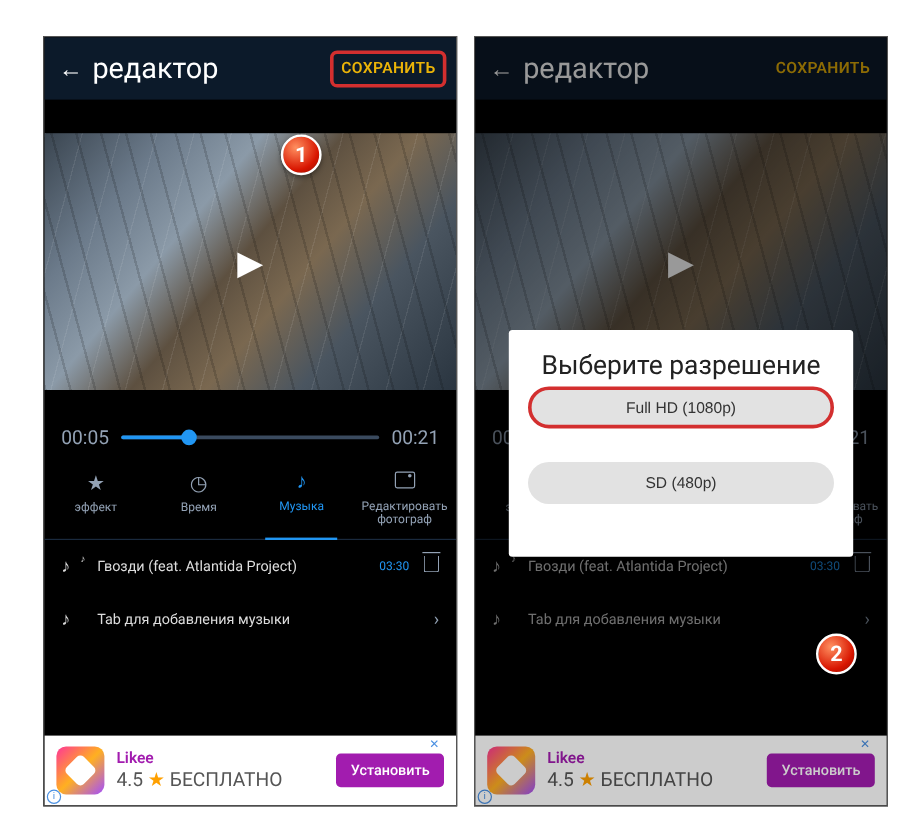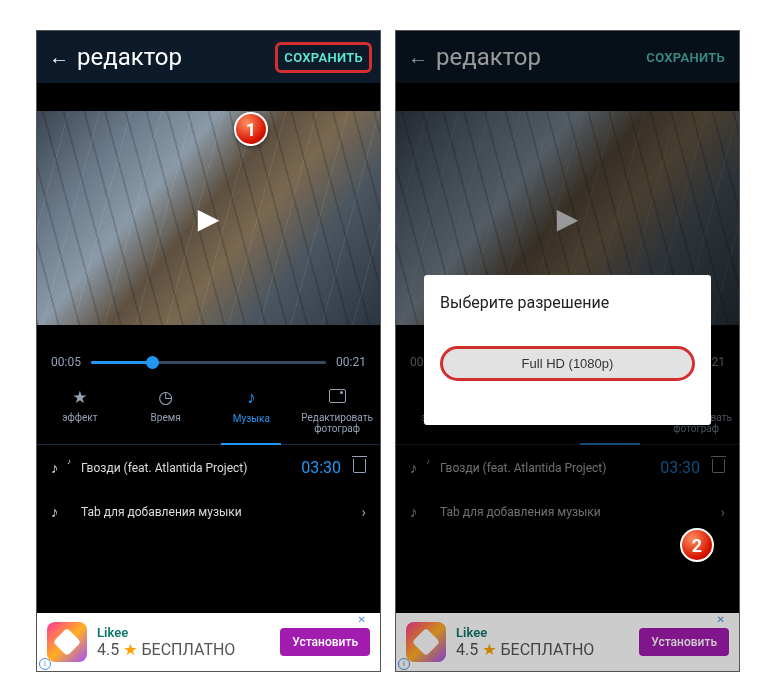--- a/index.html
+++ b/index.html
@@ -1,54 +1,54 @@
 <!DOCTYPE html>
 <html><head>
 <meta charset="utf-8">
 <style>
 body{margin:0;background:#fff;font-family:Roboto,Arial,sans-serif;width:762px;height:700px;position:relative}
 .phone{position:absolute;width:343px;height:640px;top:30px;border:1px solid #555;background:#000;overflow:hidden}
 .phone.left{left:36px}.phone.right{left:395px}
 .topbar{height:52px;background:#0c1a2a;display:flex;align-items:center;padding:0 8px;color:#fff}
 .topbar .back{width:28px;text-align:center;font-size:20px;color:#fff;cursor:pointer}
 .topbar .title{flex:1;font-size:24px;margin-left:4px}
-.topbar .save{color:#5eead4;font-weight:600;font-size:13px;padding:5px 6px;letter-spacing:0.3px}
+.topbar .save{color:#eab308;font-weight:600;font-size:13px;padding:5px 6px;letter-spacing:0.3px}
 .save.hl{border:3px solid #d32f2f;border-radius:6px}
 .preview{height:214px;background:linear-gradient(130deg,#3a4550 0%,#6b7a8a 20%,#8b9aa8 35%,#5d5040 48%,#7a6850 60%,#4a5560 75%,#2a3540 100%);position:relative;margin-top:28px;display:flex;align-items:center;justify-content:center}
 .preview::before{content:"";position:absolute;inset:0;background:repeating-linear-gradient(75deg,rgba(0,0,0,0.15) 0 2px,transparent 2px 20px),repeating-linear-gradient(105deg,rgba(255,255,255,0.08) 0 1px,transparent 1px 30px)}
 .play{color:#fff;font-size:28px;z-index:1}
-.tline{display:flex;align-items:center;padding:0 14px;margin-top:30px;color:#93a2b5;font-size:12px}
+.tline{display:flex;align-items:center;padding:0 14px;margin-top:30px;color:#93a2b5;font-size:16px}
 .track{flex:1;height:3px;background:#3a4a5e;margin:0 10px;position:relative;border-radius:2px}
 .fill{position:absolute;left:0;top:0;height:100%;background:#2196f3;border-radius:2px;width:26%}
 .thumb{position:absolute;top:-5px;width:13px;height:13px;background:#2196f3;border-radius:50%;left:26%;margin-left:-6px}
 .tabs{display:flex;border-bottom:1px solid #1a2a3e;margin-top:10px}
 .tab{flex:1;text-align:center;color:#93a2b5;font-size:10px;padding:8px 2px 10px;position:relative}
 .tab.act{color:#2196f3}
 .tab.act::after{content:"";position:absolute;bottom:-1px;left:15%;right:15%;height:2px;background:#2196f3}
 .tab .ico{display:block;font-size:17px;margin-bottom:5px}
 .row{display:flex;align-items:center;padding:13px 14px;color:#ddd;font-size:12px}
 .row .mi{width:22px;font-size:15px;position:relative}
 .note::after{content:"♪";font-size:8px;position:absolute;right:2px;top:-2px}
 .row .txt{flex:1;margin-left:8px}
-.row .dur{color:#2196f3;font-size:16px;margin-right:12px}
+.row .dur{color:#2196f3;font-size:10px;margin-right:12px}
 .row .del,.row .chev{color:#93a2b5;font-size:15px}
 .ad{position:absolute;bottom:0;left:0;right:0;height:58px;background:#fff;display:flex;align-items:center;padding:0 10px}
 .adico{width:40px;height:40px;border-radius:8px;background:linear-gradient(135deg,#ff3696,#ffb020,#a24dff);position:relative;display:flex;align-items:center;justify-content:center}
 .adico::before{content:"";width:20px;height:20px;background:#fff;transform:rotate(45deg);border-radius:4px}
 .adtxt{flex:1;margin-left:10px}
-.adt{font-size:13px;font-weight:600;color:#0f766e}
+.adt{font-size:13px;font-weight:600;color:#a21caf}
 .adr{font-size:16px;color:#555}
 .star{color:#ffa000}
 .btn{background:#a21caf;color:#fff;padding:7px 12px;border-radius:4px;font-size:12px;font-weight:500}
 .adx{position:absolute;top:1px;right:14px;font-size:10px;color:#4a90e2}
 .adi{position:absolute;bottom:1px;left:2px;width:10px;height:10px;border:1px solid #4a90e2;border-radius:50%;color:#4a90e2;font-size:8px;text-align:center;line-height:10px}
 .dim{position:absolute;inset:0;background:rgba(0,0,0,0.35)}
 .topbar.d{opacity:0.6}
 .dlg{position:absolute;top:244px;left:28px;right:28px;background:#fff;border-radius:3px;padding:18px 16px 16px;z-index:5}
-.dlgt{text-align:left;font-size:16px;color:#222;margin-bottom:34px}
+.dlgt{text-align:center;font-size:22px;color:#222;margin-bottom:4px}
 .opt{display:block;width:100%;background:#e2e2e2;border:none;border-radius:18px;padding:10px;margin-bottom:28px;font-size:13px;color:#333;text-align:center}
 .opt.hl{border:3px solid #d32f2f;padding:7px}
 .marker{position:absolute;width:30px;height:30px;border-radius:50%;background:radial-gradient(circle at 35% 30%,#ff9060,#d81500 65%,#8a0d00);border:2px solid #fff;color:#fff;font-weight:bold;font-size:18px;display:flex;align-items:center;justify-content:center;z-index:10;box-shadow:0 2px 4px rgba(0,0,0,0.4)}
 .m1{top:81px;left:197px}.m2{top:253px;right:-3px}
 .imgico{display:inline-block;width:15px;height:12px;border:1.5px solid currentColor;border-radius:2px;position:relative}
 .imgico::before{content:"";position:absolute;width:3px;height:3px;border-radius:50%;background:currentColor;top:1px;right:2px}
 .trash{display:inline-block;width:11px;height:13px;border:1.2px solid currentColor;border-top:none;border-radius:0 0 2px 2px;position:relative}
 .trash::before{content:"";position:absolute;top:-3px;left:-2px;right:-2px;height:1.2px;background:currentColor}
 </style>
 </head>
@@ -144,14 +144,15 @@
         <div class="adt">Likee</div>
         <div class="adr"><span>4.5</span> <span class="star">★</span> <span>БЕСПЛАТНО</span></div>
       </div>
     <div class="btn">Установить</div>
   </div>
 
   <div class="dlg">
     <div class="marker m2">2</div>
     <div class="dlgt">Выберите разрешение</div>
     <button class="opt hl">Full HD (1080p)</button>
+    <button class="opt">SD (480p)</button>
   </div>
 </div>
 
 </body></html>

